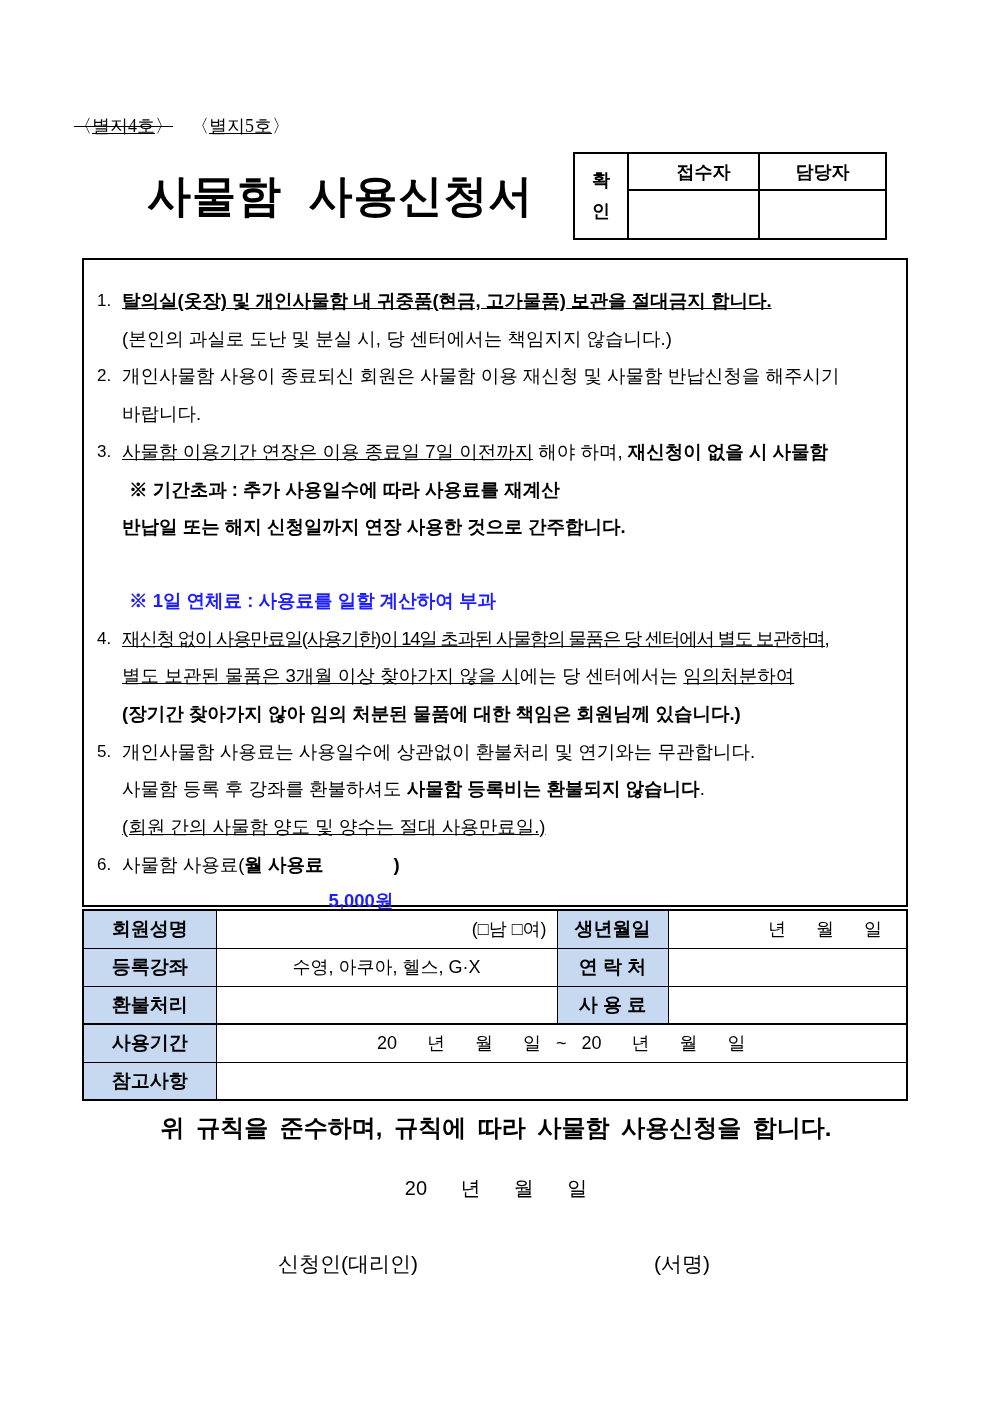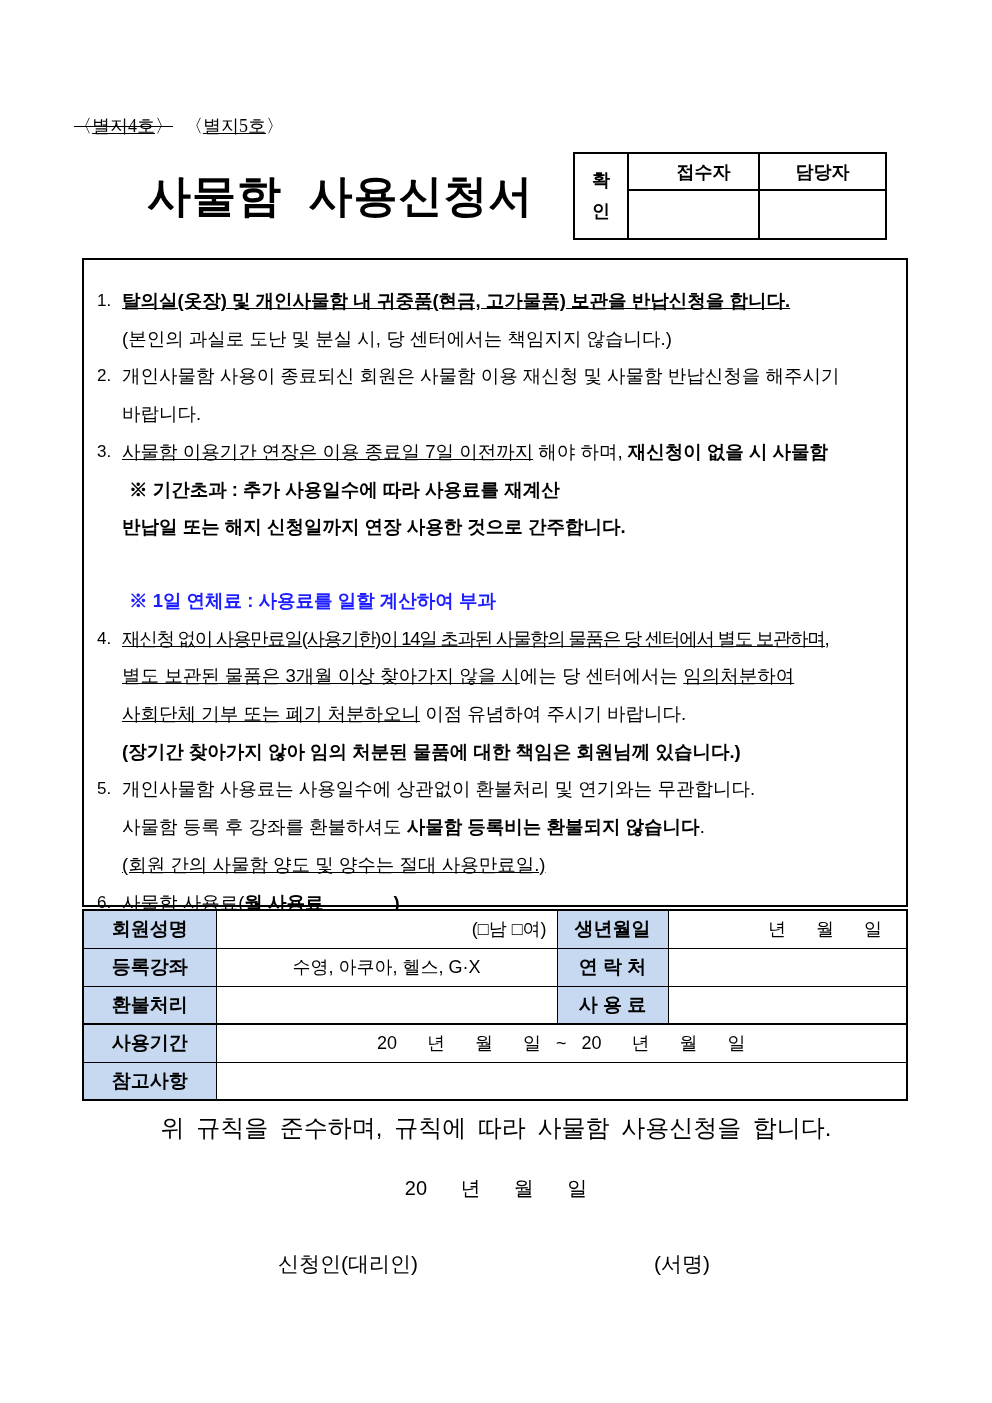--- a/index.html
+++ b/index.html
@@ -7,21 +7,21 @@
   body {
     width: 992px; height: 1403px; position: relative;
     font-family: "Liberation Sans", sans-serif; color: #000;
     overflow: hidden;
   }
   .page { position: absolute; inset: 0; }
 
   
   .annos {
     position: absolute; left: 74px; top: 114px;
-    display: flex; gap: 12px;
+    display: flex; gap: 18px;
     font-family: "Liberation Serif", serif; font-size: 18px;
     white-space: pre;
   }
   .strike { text-decoration: line-through; }
   .u  { text-decoration: underline; }
   .b  { font-weight: bold; }
   .blue { color: #1E1EFF; margin-top: 36px; }
 
   
   .title {
@@ -71,21 +71,21 @@
   }
   .info td { font-size: 18px; background: #fff; }
   .info .val-right  { text-align: right; padding-right: 10px; white-space: pre; }
   .info .val-right2 { text-align: right; padding-right: 24px; white-space: pre; }
   .info .val-center { text-align: center; white-space: pre; }
   .info tr.thick-top td, .info tr.thick-top th { border-top: 2.5px solid #000; }
 
   
   .statement {
     position: absolute; left: 0; width: 992px; top: 1112px;
-    text-align: center; font-size: 24px; font-weight: normal; word-spacing: 5px;
+    text-align: center; font-size: 24px; font-weight: bold; word-spacing: 5px;
   }
   .dateline {
     position: absolute; left: 0; width: 992px; top: 1175px;
     text-align: center; font-size: 20px; white-space: pre;
   }
   .applicant { position: absolute; left: 278px; top: 1250px; font-size: 21px; }
   .signature { position: absolute; left: 654px; top: 1250px; font-size: 21px; }
 </style>
 </head>
 <body>
@@ -107,34 +107,33 @@
       <td class="c-col2">담당자</td>
     </tr>
     <tr class="vrow">
       <td class="c-col"></td>
       <td class="c-col2"></td>
     </tr>
   </tbody>
     </table>
 
   <div class="rules">
-    <div class="rl"><span class="num">1.</span><span class="b u">탈의실(옷장) 및 개인사물함 내 귀중품(현금, 고가물품) 보관을 반납신청을 합니다.</span></div>
+    <div class="rl"><span class="num">1.</span><span class="b u">탈의실(옷장) 및 개인사물함 내 귀중품(현금, 고가물품) 보관을 절대금지 합니다.</span></div>
     <div class="rl cont"><span>(본인의 과실로 도난 및 분실 시, 당 센터에서는 책임지지 않습니다.)</span></div>
 
     <div class="rl"><span class="num">2.</span><span>개인사물함 사용이 종료되신 회원은 사물함 이용 재신청 및 사물함 반납신청을 해주시기</span></div>
     <div class="rl cont"><span>바랍니다.</span></div>
 
     <div class="rl"><span class="num">3.</span><span class="u">사물함 이용기간 연장은 이용 종료일 7일 이전까지</span><span> 해야 하며, </span><span class="b">재신청이 없을 시 사물함</span></div>
     <div class="rl note"><span>※ 기간초과 : 추가 사용일수에 따라 사용료를 재계산</span></div>
     <div class="rl cont b"><span>반납일 또는 해지 신청일까지 연장 사용한 것으로 간주합니다.</span></div>
     <div class="rl note blue"><span>※ 1일 연체료 : 사용료를 일할 계산하여 부과</span></div>
 
     <div class="rl"><span class="num">4.</span><span class="u cond">재신청 없이 사용만료일(사용기한)이 14일 초과된 사물함의 물품은 당 센터에서 별도 보관하며,</span></div>
     <div class="rl cont"><span class="u">별도 보관된 물품은 3개월 이상 찾아가지 않을 시</span><span>에는 당 센터에서는 </span><span class="u">임의처분하여</span></div>
-    <div class="rl cont"><span class="u">사회단체 기부 또는 폐기 처분하오니</span><span> 이점 유념하여 주시기 바랍니다.</span></div>
     <div class="rl cont b"><span>(장기간 찾아가지 않아 임의 처분된 물품에 대한 책임은 회원님께 있습니다.)</span></div>
 
     <div class="rl"><span class="num">5.</span><span>개인사물함 사용료는 사용일수에 상관없이 환불처리 및 연기와는 무관합니다.</span></div>
     <div class="rl cont"><span>사물함 등록 후 강좌를 환불하셔도 </span><span class="b">사물함 등록비는 환불되지 않습니다</span><span>.</span></div>
     <div class="rl cont"><span class="u">(회원 간의 사물함 양도 및 양수는 절대 사용만료일.)</span></div>
 
     <div class="rl"><span class="num">6.</span><span>사물함 사용료(</span><span class="b">월 사용료 </span><span class="b blue">5,000원</span><span class="b">)</span></div>
   </div>
 
   <table class="info">

